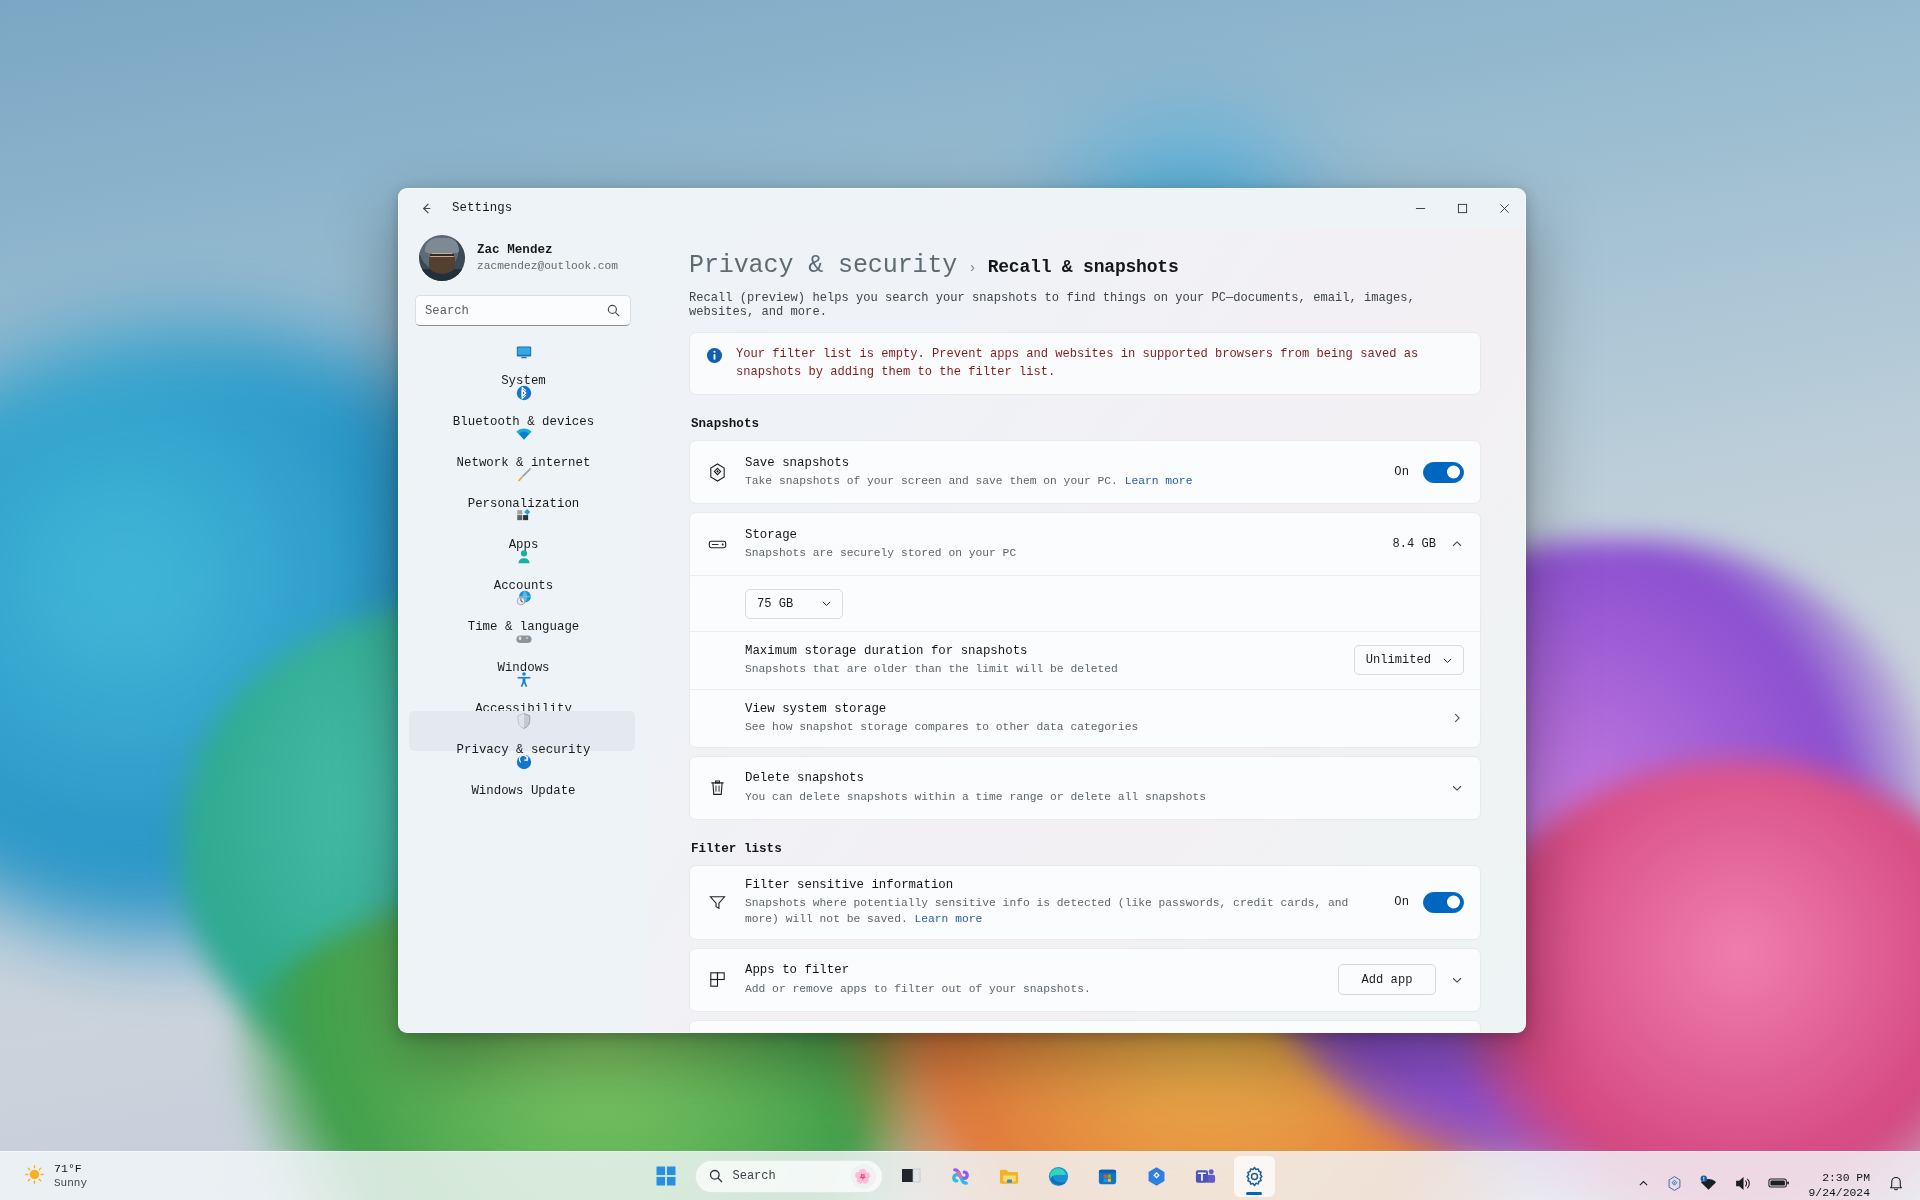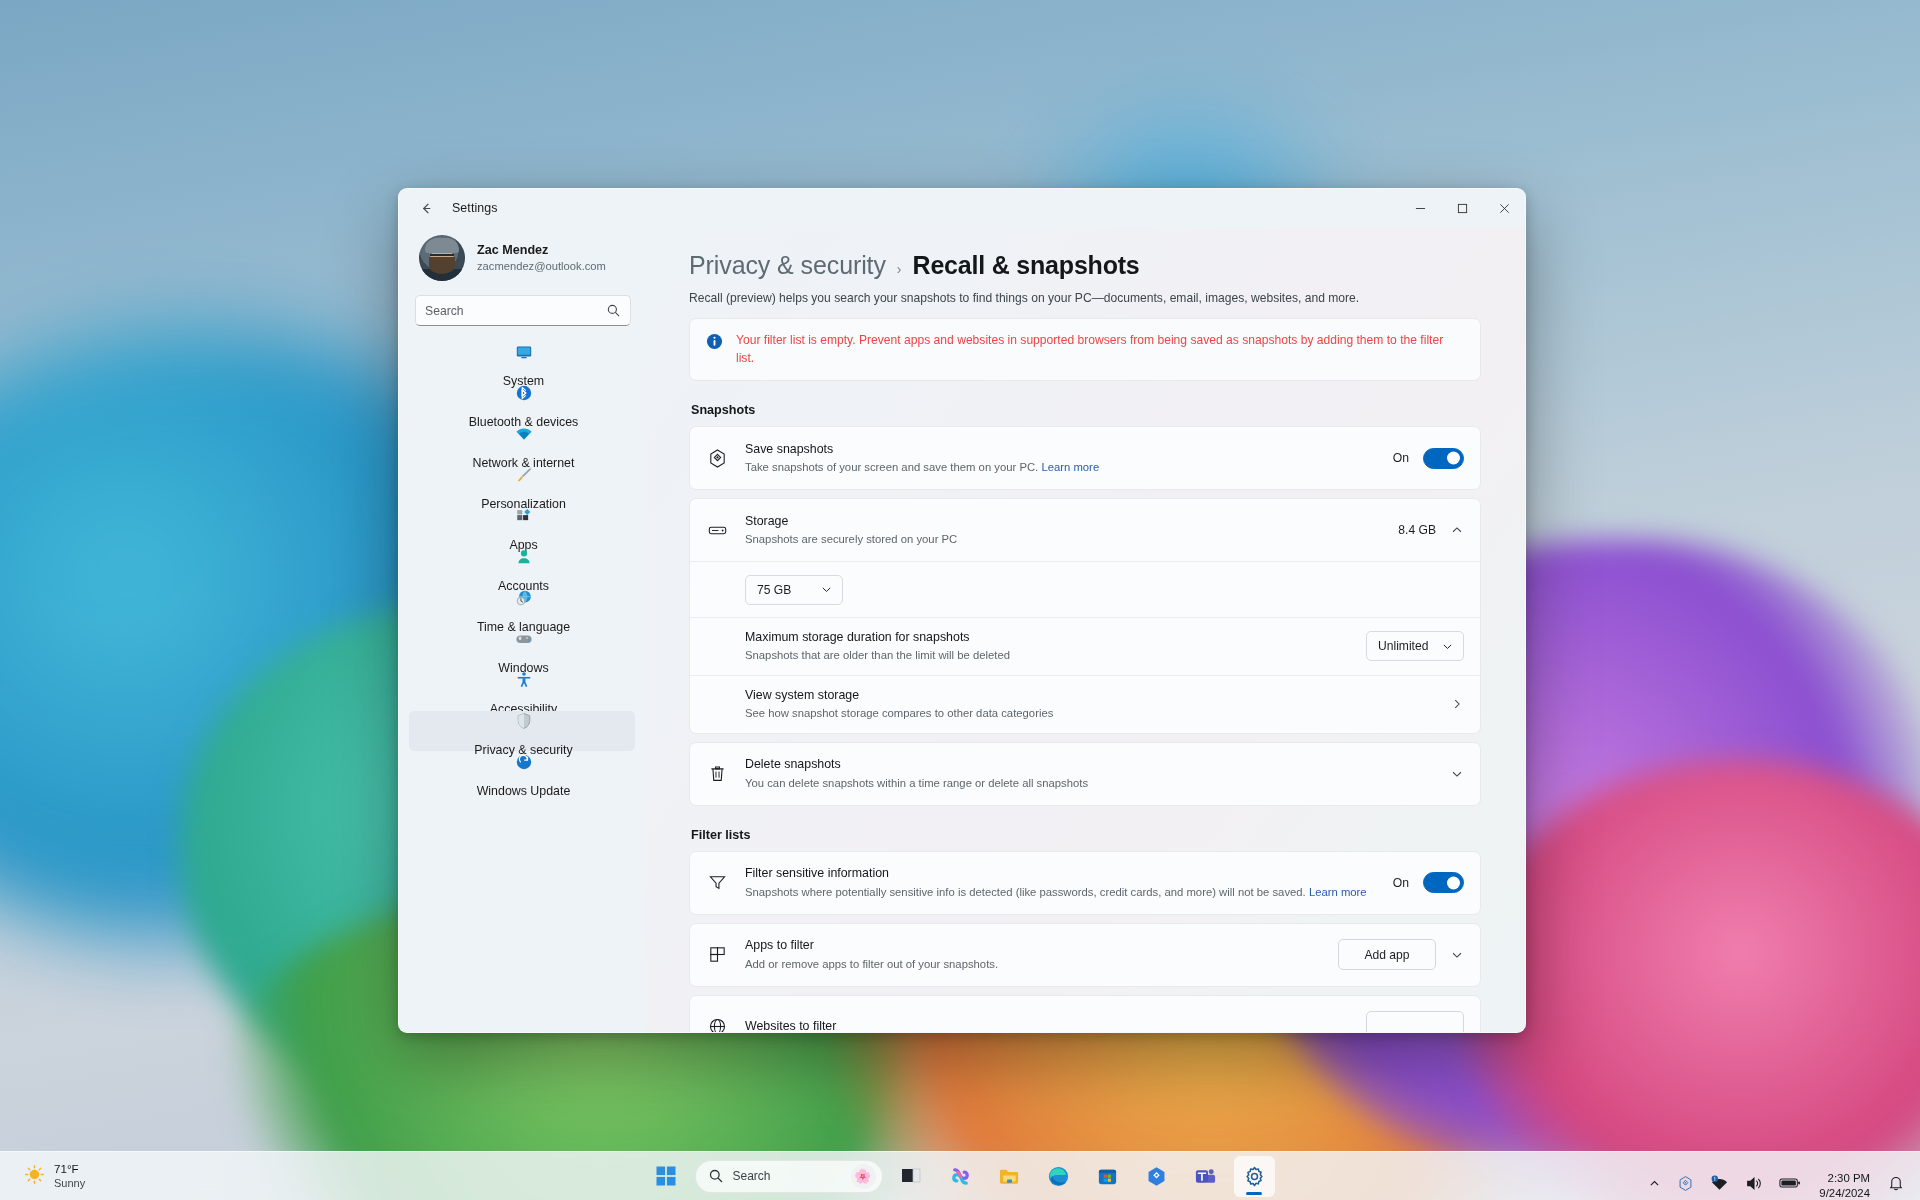--- a/index.html
+++ b/index.html
@@ -7,20 +7,21 @@
     width: 1920px; height: 1200px;
     overflow: hidden;
     font-family: "Liberation Sans", sans-serif;
   }
 
   
   #desktop {
     position: relative; width: 1920px; height: 1200px;
     background: linear-gradient(170deg,#7ba7c4 0%,#8fb6cd 18%,#a8c4d4 36%,#bfcfda 52%,#cbd3dc 68%,#bcc8d6 100%);
     overflow: hidden;
+    font-family: Liberation Mono, monospace;
   }
   .bloom {
     position: absolute; border-radius: 50%;
     filter: blur(40px); opacity: .95;
   }
   .petal {
     position: absolute;
     filter: blur(14px);
   }
 
@@ -114,30 +115,30 @@
   
   .content {
     flex: 1; min-width: 0;
     background: linear-gradient(125deg,#eef3f7 0%,#eff2f6 25%,#f2f0f5 48%,#f3f0f3 66%,#eff3f3 82%,#eef3f5 100%);
     padding: 24px 44px 0 44px;
     overflow: hidden; position: relative;
   }
   .breadcrumb { display: flex; align-items: baseline; gap: 11px; margin-bottom: 11px; }
   .crumb-parent { font-size: 25px; color: #5f6b73; letter-spacing: -.1px; }
   .crumb-sep { font-size: 14px; color: #7b858c; }
-  .crumb-current { font-size: 25px; color: #14171a; font-weight: bold; letter-spacing: -.2px; }
+  .crumb-current { font-size: 18px; color: #14171a; font-weight: bold; letter-spacing: -.2px; }
   .page-desc { font-size: 12.1px; color: #3d454b; margin-bottom: 13px; }
 
   .info-banner {
     background: #fafbfc; border: 1px solid #e6e8ea; border-radius: 7px;
     padding: 13px 16px; display: flex; gap: 13px; align-items: flex-start;
     margin-bottom: 22px;
   }
   .info-ico { flex: 0 0 17px; margin-top: 1px; }
-  .info-text { font-size: 12.1px; color: #ef4444; line-height: 1.45; }
+  .info-text { font-size: 12.1px; color: #7f1d1d; line-height: 1.45; }
 
   .section-head { font-size: 12.6px; color: #14171a; font-weight: bold; margin: 0 0 9px 2px; }
 
   .card {
     background: #fbfcfd; border: 1px solid #e7e9eb; border-radius: 7px;
     margin-bottom: 8px; overflow: hidden;
   }
   .card.grouped { margin-bottom: 8px; }
   .row {
     display: flex; align-items: center; gap: 17px;

